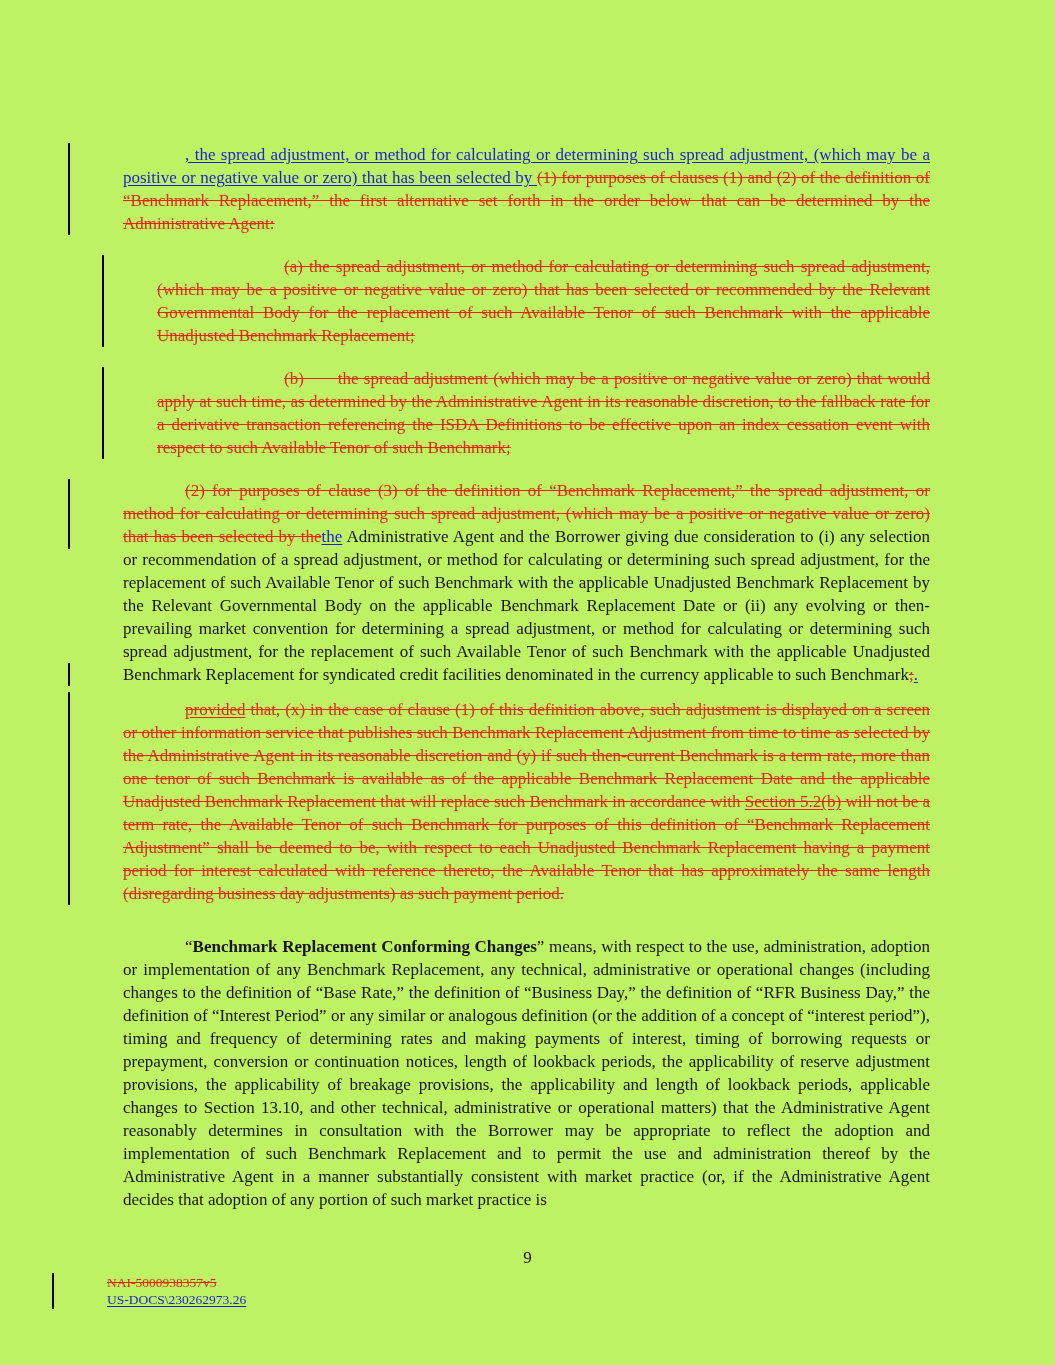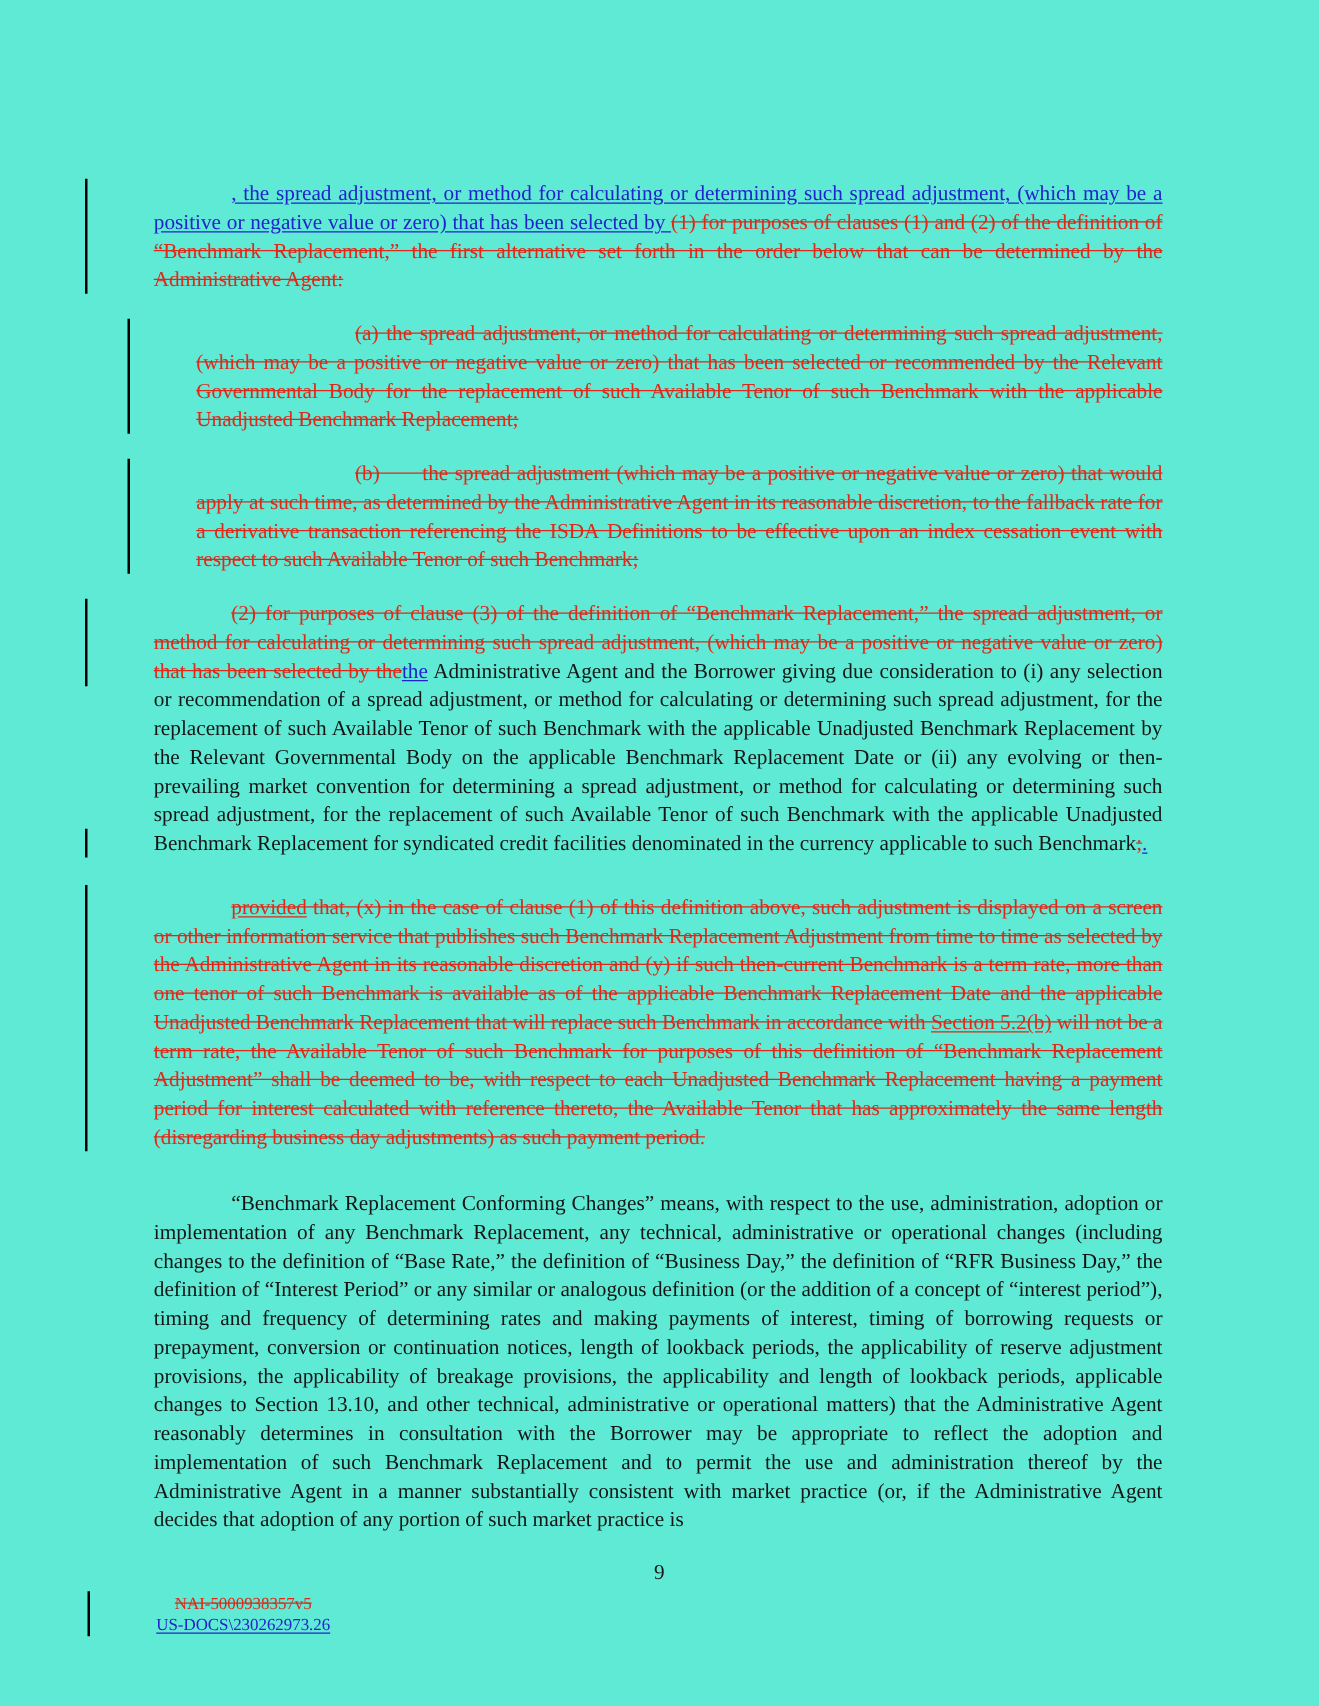--- a/index.html
+++ b/index.html
@@ -4,82 +4,81 @@
 <style>
   html, body {
     margin: 0;
     padding: 0;
     background: #ffffff;
   }
   .page {
     position: relative;
     width: 1055px;
     height: 1365px;
-    background: #5eead4;
+    background: #bef264;
     overflow: hidden;
     font-family: "Liberation Serif", "DejaVu Serif", serif;
     color: var(--text-color, #151515);
   }
   .content {
     position: absolute;
     left: 123px;
     top: 143px;
     width: 807px;
   }
   p.para {
     position: relative;
     margin: 0 0 20px 0;
     font-size: 17px;
     line-height: 23px;
     text-align: justify;
   }
   p.para.indent-normal { text-indent: 62px; }
   p.para.indent-deep   { text-indent: 127px; margin-left: 34px; }
-  p.para.gap-small { margin-bottom: 28px; }
+  p.para.gap-small { margin-bottom: 12px; }
   p.para.gap-large { margin-bottom: 30px; }
   .seg-ins {
     color: var(--ins-color, #2222cc);
     text-decoration: underline;
     text-underline-offset: 2px;
   }
   .seg-del {
     color: var(--del-color, #e02819);
     text-decoration: line-through;
   }
   .seg-delu {
     color: var(--del-color, #e02819);
     text-decoration: line-through underline;
     text-underline-offset: 2px;
   }
-  .seg-b { font-weight: normal; }
+  .seg-b { font-weight: bold; }
   .seg-u {
     text-underline-offset: 2px;
   }
   .seg-text {}
   .changebar {
     position: absolute;
     left: -55px;
     width: 2px;
     background: #000000;
   }
   .page-number {
     position: absolute;
     top: 1248px;
     left: 0;
     width: 100%;
     text-align: center;
     font-size: 17px;
   }
   .footer {
     position: absolute;
-    left: 125px;
+    left: 107px;
     top: 1274px;
     font-size: 13.5px;
     line-height: 17px;
-    text-align: center;
   }
   .footer .changebar {
     top: -1px;
     height: calc(100% + 2px);
   }
 </style>
 </head>
 <body>
 
 <div class="page">

